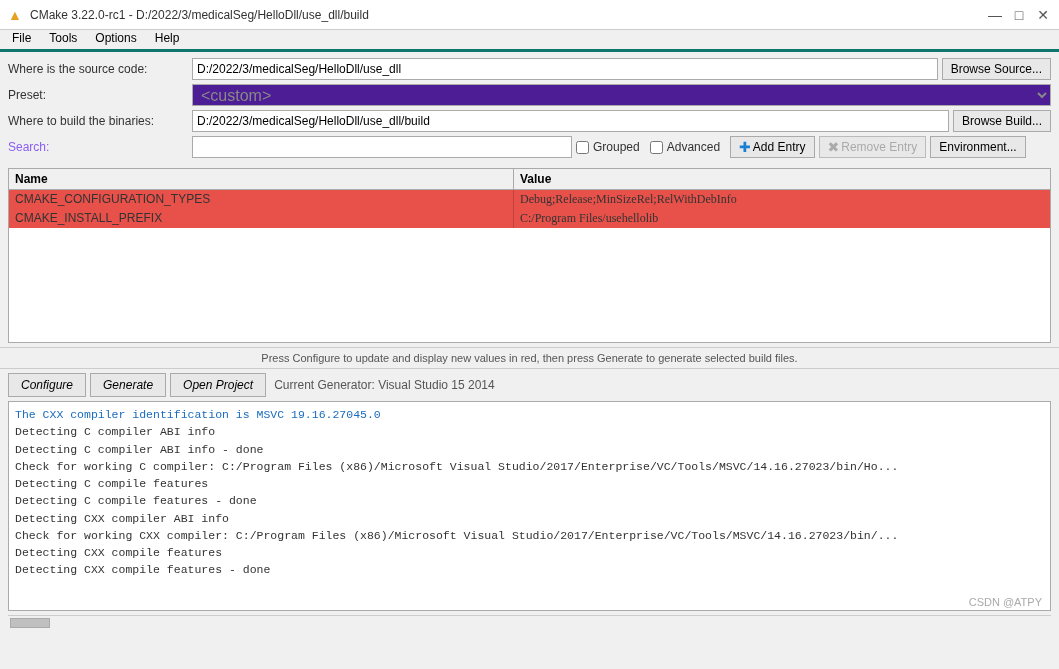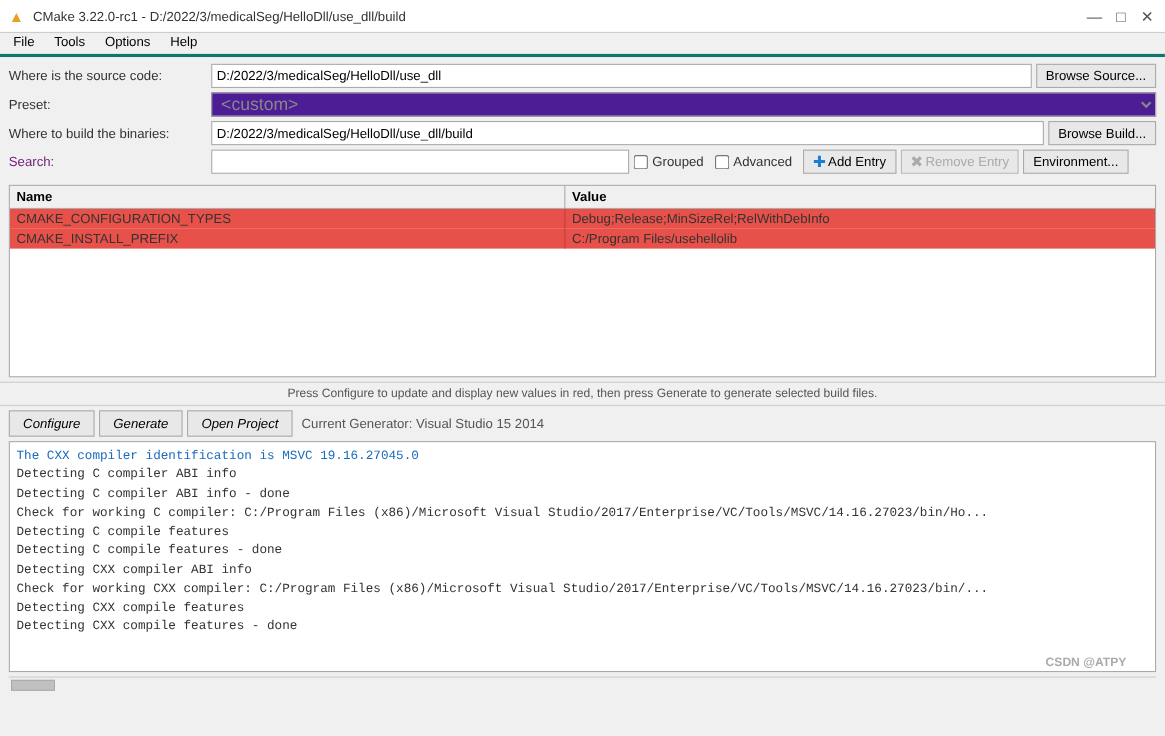--- a/index.html
+++ b/index.html
@@ -103,21 +103,21 @@
       white-space: nowrap;
     }
     .search-row {
       display: flex;
       align-items: center;
       gap: 4px;
       margin-bottom: 4px;
     }
     .search-label {
       font-size: 12px;
-      color: #701a75;
+      color: #8b5cf6;
       min-width: 180px;
     }
     .search-input {
       width: 380px;
       height: 22px;
       border: 1px solid #aaa;
       padding: 2px 4px;
       font-size: 12px;
       background: white;
     }
@@ -192,20 +192,21 @@
     .cell-name {
       width: 505px;
       padding: 2px 6px;
       border-right: 1px solid #ddd;
       overflow: hidden;
     }
     .cell-value {
       flex: 1;
       padding: 2px 6px;
       overflow: hidden;
+      font-family: Liberation Serif, serif;
     }
     .table-row-item.selected .cell-name,
     .table-row-item.selected .cell-value {
       border-right-color: #c04040;
     }
     .status-bar {
       background: #f0f0f0;
       text-align: center;
       padding: 4px 8px;
       font-size: 11px;
@@ -271,24 +272,23 @@
     }
     .scrollbar-thumb-x {
       width: 40px;
       height: 10px;
       background: #c0c0c0;
       border: 1px solid #aaa;
     }
     .watermark {
       position: absolute;
       bottom: 2px;
-      right: 26px;
+      right: 8px;
       font-size: 11px;
       color: #aaa;
-      font-weight: bold;
     }
     .checkbox-label {
       font-size: 12px;
       color: #333;
       margin-left: 2px;
       margin-right: 6px;
     }
   </style>
 </head>
 <body>

